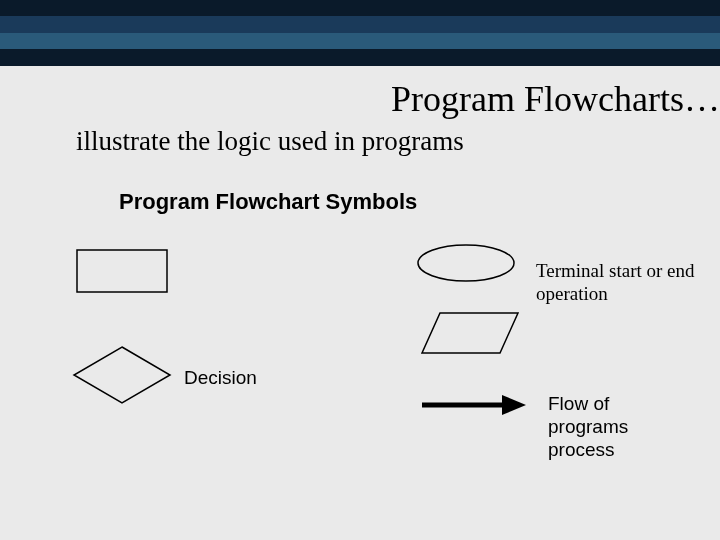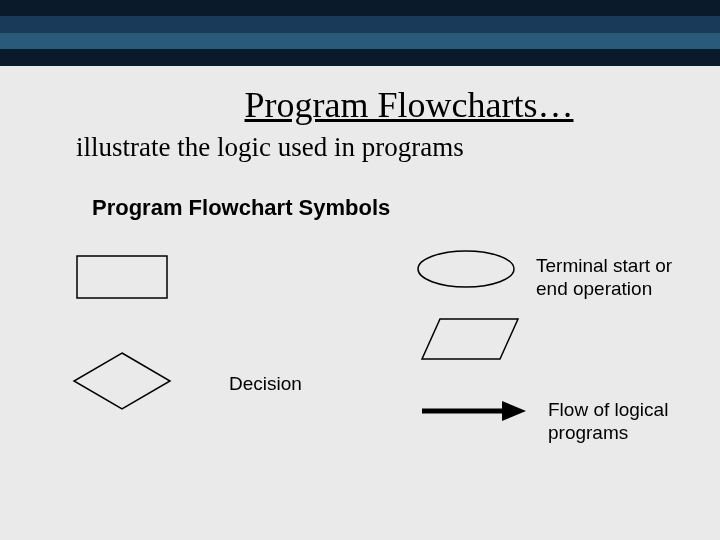--- a/index.html
+++ b/index.html
@@ -18,35 +18,34 @@
     background: linear-gradient(to bottom,
       #0a1a2a 0%, #0a1a2a 25%,
       #1a3a5a 25%, #1a3a5a 50%,
       #2a5a7a 50%, #2a5a7a 75%,
       #0a1a2a 75%, #0a1a2a 100%);
     position: relative;
   }
   .title {
     font-size: 36px;
     font-family: "Times New Roman", Times, serif;
-    text-align: center;
-    margin: 18px 0 6px 98px;
-    text-decoration: underline;
+    text-align: right;
+    margin: 12px 0 6px 98px;
   }
   .subtitle {
     font-size: 27px;
     font-family: "Times New Roman", Times, serif;
     text-align: left;
     margin-left: 76px;
     margin-bottom: 32px;
   }
   .section-title {
     font-size: 22px;
     font-weight: bold;
-    margin-left: 92px;
+    margin-left: 119px;
     margin-bottom: 28px;
   }
   .symbol-area {
     position: relative;
     width: 100%;
     height: 320px;
   }
   .label {
     position: absolute;
     font-size: 19px;
@@ -67,30 +66,30 @@
 
 <div class="symbol-area">
 
   <svg class="shape" style="left:76px; top:6px;" width="92" height="44">
     <rect x="1" y="1" width="90" height="42" fill="#eaeaea" stroke="#000" stroke-width="1.5"></rect>
   </svg>
 
   <svg class="shape" style="left:416px; top:0px;" width="100" height="40">
     <ellipse cx="50" cy="20" rx="48" ry="18" fill="#eaeaea" stroke="#000" stroke-width="1.5"></ellipse>
   </svg>
-  <div class="label" style="left:536px; top:6px; width:160px;">Terminal start or end operation</div>
+  <div class="label" style="left:536px; top:17px; width:160px;font-family:Liberation Serif, serif;">Terminal start or end operation</div>
 
   <svg class="shape" style="left:420px; top:68px;" width="100" height="44">
     <polygon points="20,2 98,2 80,42 2,42" fill="#eaeaea" stroke="#000" stroke-width="1.5"></polygon>
   </svg>
 
   <svg class="shape" style="left:72px; top:102px;" width="100" height="60">
     <polygon points="50,2 98,30 50,58 2,30" fill="#eaeaea" stroke="#000" stroke-width="1.5"></polygon>
   </svg>
-  <div class="label" style="left:184px; top:124px;margin-left:45px;">Decision</div>
+  <div class="label" style="left:184px; top:124px;">Decision</div>
 
   <svg class="shape" style="left:420px; top:150px;" width="110" height="24">
     <line x1="2" y1="12" x2="86" y2="12" stroke="#000" stroke-width="5"></line>
     <polygon points="82,2 106,12 82,22" fill="#000"></polygon>
   </svg>
-  <div class="label" style="left:548px; top:150px; width:140px;">Flow of logical programs</div>
+  <div class="label" style="left:548px; top:150px; width:140px;">Flow of programs process</div>
 
 </div>
 
 </body></html>

